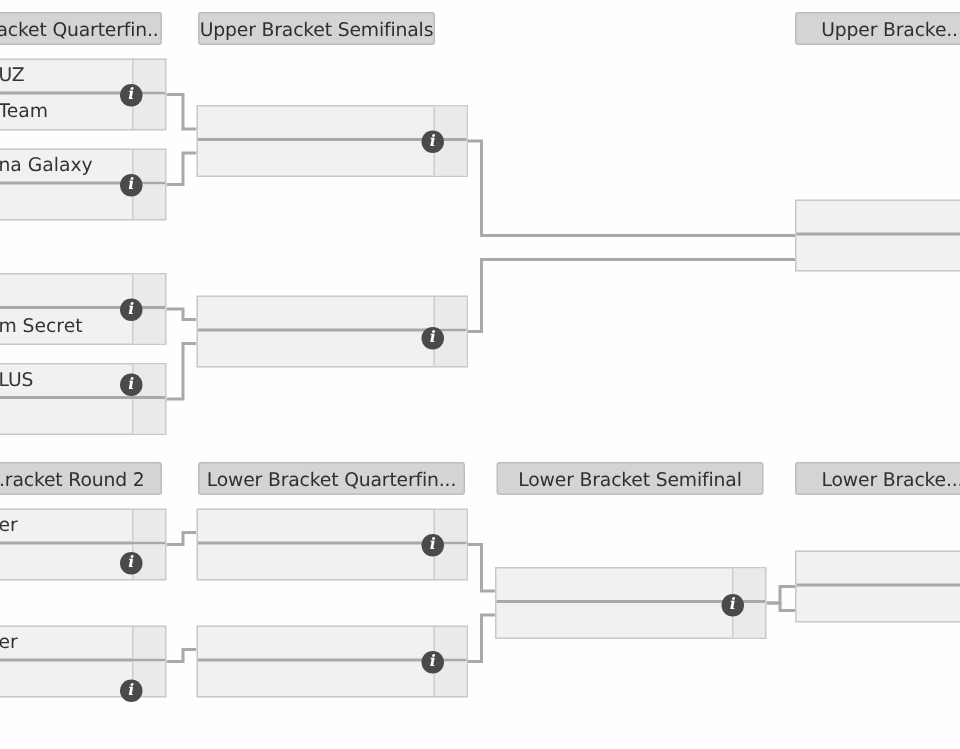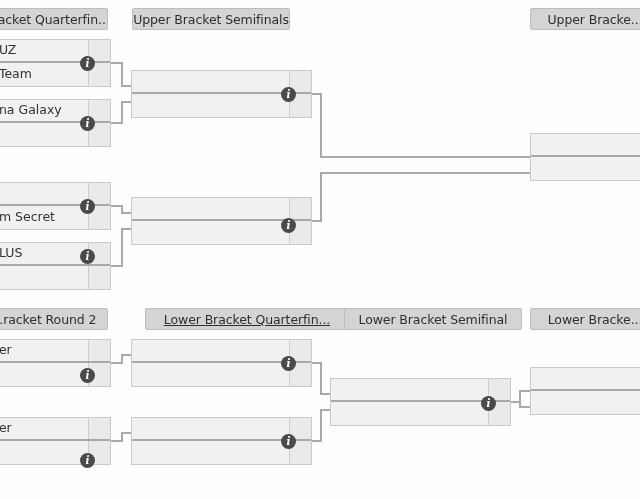--- a/index.html
+++ b/index.html
@@ -130,22 +130,22 @@
       <path d="M 312 441 L 321 441 L 321 410 L 330 410" fill="none" stroke="#a9a9a9" stroke-width="2"></path>
       <path d="M 511 402 L 520 402 L 520 391 L 530 391" fill="none" stroke="#a9a9a9" stroke-width="2"></path>
       <path d="M 511 402 L 520 402 L 520 407 L 530 407" fill="none" stroke="#a9a9a9" stroke-width="2"></path>
     </svg>
 
   <div id="headers-layer">
       <div class="round-header" style="left: -20px; top: 8px; width: 128px;">...racket Quarterfin...</div>
       <div class="round-header" style="left: 132px; top: 8px; width: 158px;">Upper Bracket Semifinals</div>
       <div class="round-header" style="left: 530px; top: 8px; width: 130px;">Upper Bracke...</div>
       <div class="round-header" style="left: -20px; top: 308px; width: 128px;">...racket Round 2</div>
-      <div class="round-header" style="left: 145px; top: 308px; width: 204px; text-decoration: underline;">Lower Bracket Quarterfin...</div>
-      <div class="round-header" style="left: 331px; top: 308px; width: 178px; margin-left: 13px;">Lower Bracket Semifinal</div>
+      <div class="round-header" style="left: 132px; top: 308px; width: 178px;">Lower Bracket Quarterfin...</div>
+      <div class="round-header" style="left: 331px; top: 308px; width: 178px;">Lower Bracket Semifinal</div>
       <div class="round-header" style="left: 530px; top: 308px; width: 130px;">Lower Bracke...</div>
     </div>
 
   <div id="matches-layer">
       <div class="match" style="left: -20px; top: 39px; width: 131px; height: 48px;">
         <div class="match-row top">
           <div class="team-name">...UZ</div>
           <div class="score-cell"></div>
         </div>
         <div class="match-row bottom">

